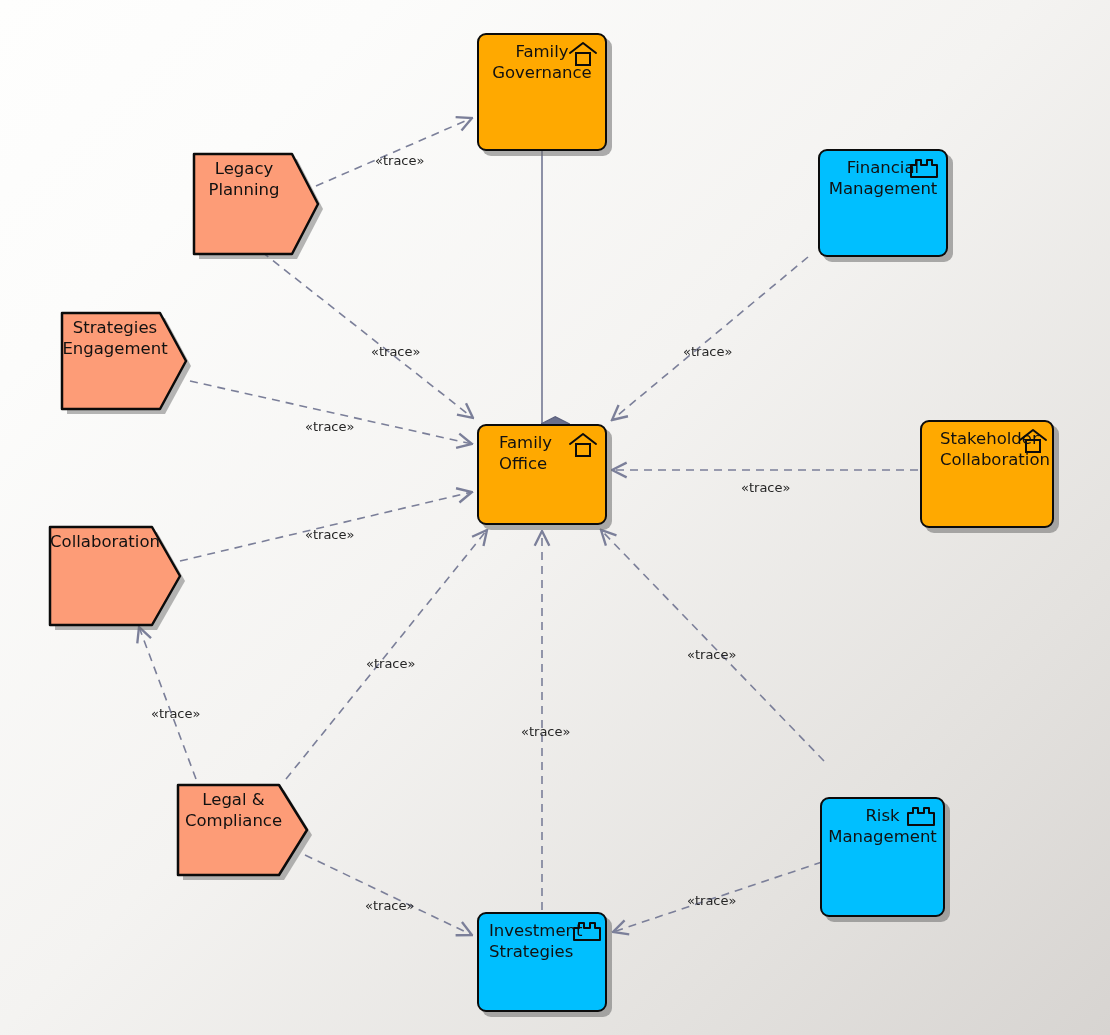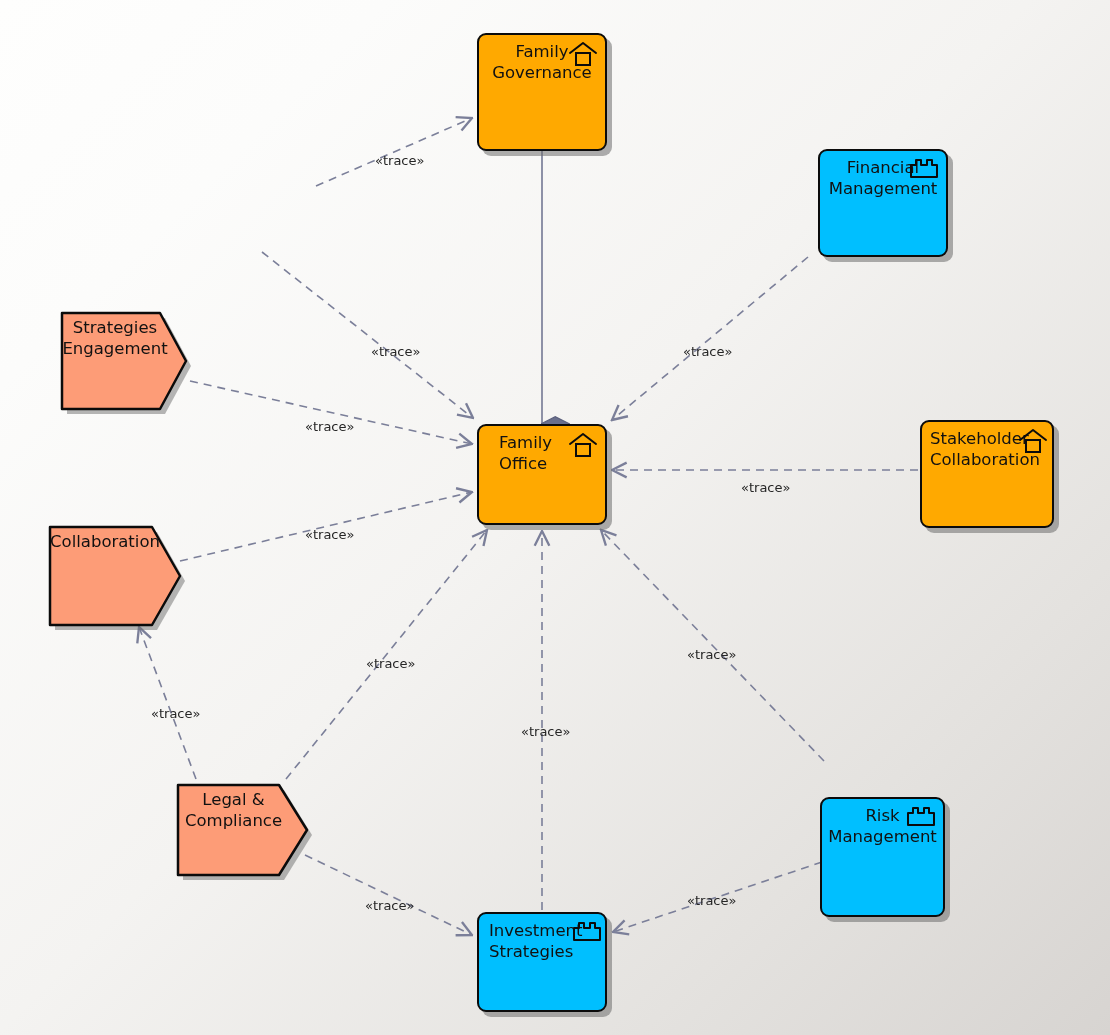--- a/index.html
+++ b/index.html
@@ -143,20 +143,28 @@
     <div class="node-label">Family
 Governance</div>
     <span class="node-icon">
       <svg width="30" height="26" viewBox="0 0 30 26">
         <path d="M2 12 L15 2 L28 12" fill="none" stroke="#0b0b0b" stroke-width="2" stroke-linejoin="round" stroke-linecap="round"></path>
         <rect x="8" y="12" width="14" height="12" fill="none" stroke="#0b0b0b" stroke-width="2"></rect>
       </svg>
     </span>
   </div>
 
+  <div class="node pent-node" style="left:188px; top:148px; width:128px; height:104px;">
+    <svg class="pent-shape" width="136" height="112" viewBox="0 0 136 112">
+      <path d="M6 6 L104 6 L130 56 L104 106 L6 106 Z" fill="rgba(110,110,110,0.5)" transform="translate(5,5)"></path>
+      <path d="M6 6 L104 6 L130 56 L104 106 L6 106 Z" fill="#fd9c77" stroke="#0b0b0b" stroke-width="2.5" stroke-linejoin="round"></path>
+    </svg>
+    <div class="node-label" style="padding-right:22px;">Legacy
+Planning</div>
+  </div>
 
   <div class="node rect-node" style="left:806px; top:149px; width:130px; height:108px;margin-left:12px;">
     <div class="node-shadow"></div>
     <div class="node-body" style="background:#00bfff;"></div>
     <div class="node-label">Financial
 Management</div>
     <span class="node-icon">
       <svg width="30" height="22" viewBox="0 0 30 22">
         <path d="M2 8 L2 20 L28 20 L28 8 L23 8 L23 3 L18 3 L18 8 L12 8 L12 3 L7 3 L7 8 Z" fill="none" stroke="#0b0b0b" stroke-width="2" stroke-linejoin="round"></path>
       </svg>
@@ -181,21 +189,21 @@
       <svg width="30" height="26" viewBox="0 0 30 26">
         <path d="M2 12 L15 2 L28 12" fill="none" stroke="#0b0b0b" stroke-width="2" stroke-linejoin="round" stroke-linecap="round"></path>
         <rect x="8" y="12" width="14" height="12" fill="none" stroke="#0b0b0b" stroke-width="2"></rect>
       </svg>
     </span>
   </div>
 
   <div class="node rect-node" style="left:920px; top:420px; width:134px; height:108px;">
     <div class="node-shadow"></div>
     <div class="node-body" style="background:#ffa900;"></div>
-    <div class="node-label" style="text-align:left; padding-left:10px;">Stakeholder
+    <div class="node-label" style="text-align:left; padding-left:20px;">Stakeholder
 Collaboration</div>
     <span class="node-icon" style="right:6px;">
       <svg width="30" height="26" viewBox="0 0 30 26">
         <path d="M2 12 L15 2 L28 12" fill="none" stroke="#0b0b0b" stroke-width="2" stroke-linejoin="round" stroke-linecap="round"></path>
         <rect x="8" y="12" width="14" height="12" fill="none" stroke="#0b0b0b" stroke-width="2"></rect>
       </svg>
     </span>
   </div>
 
   <div class="node pent-node" style="left:44px; top:521px; width:134px; height:102px;">

